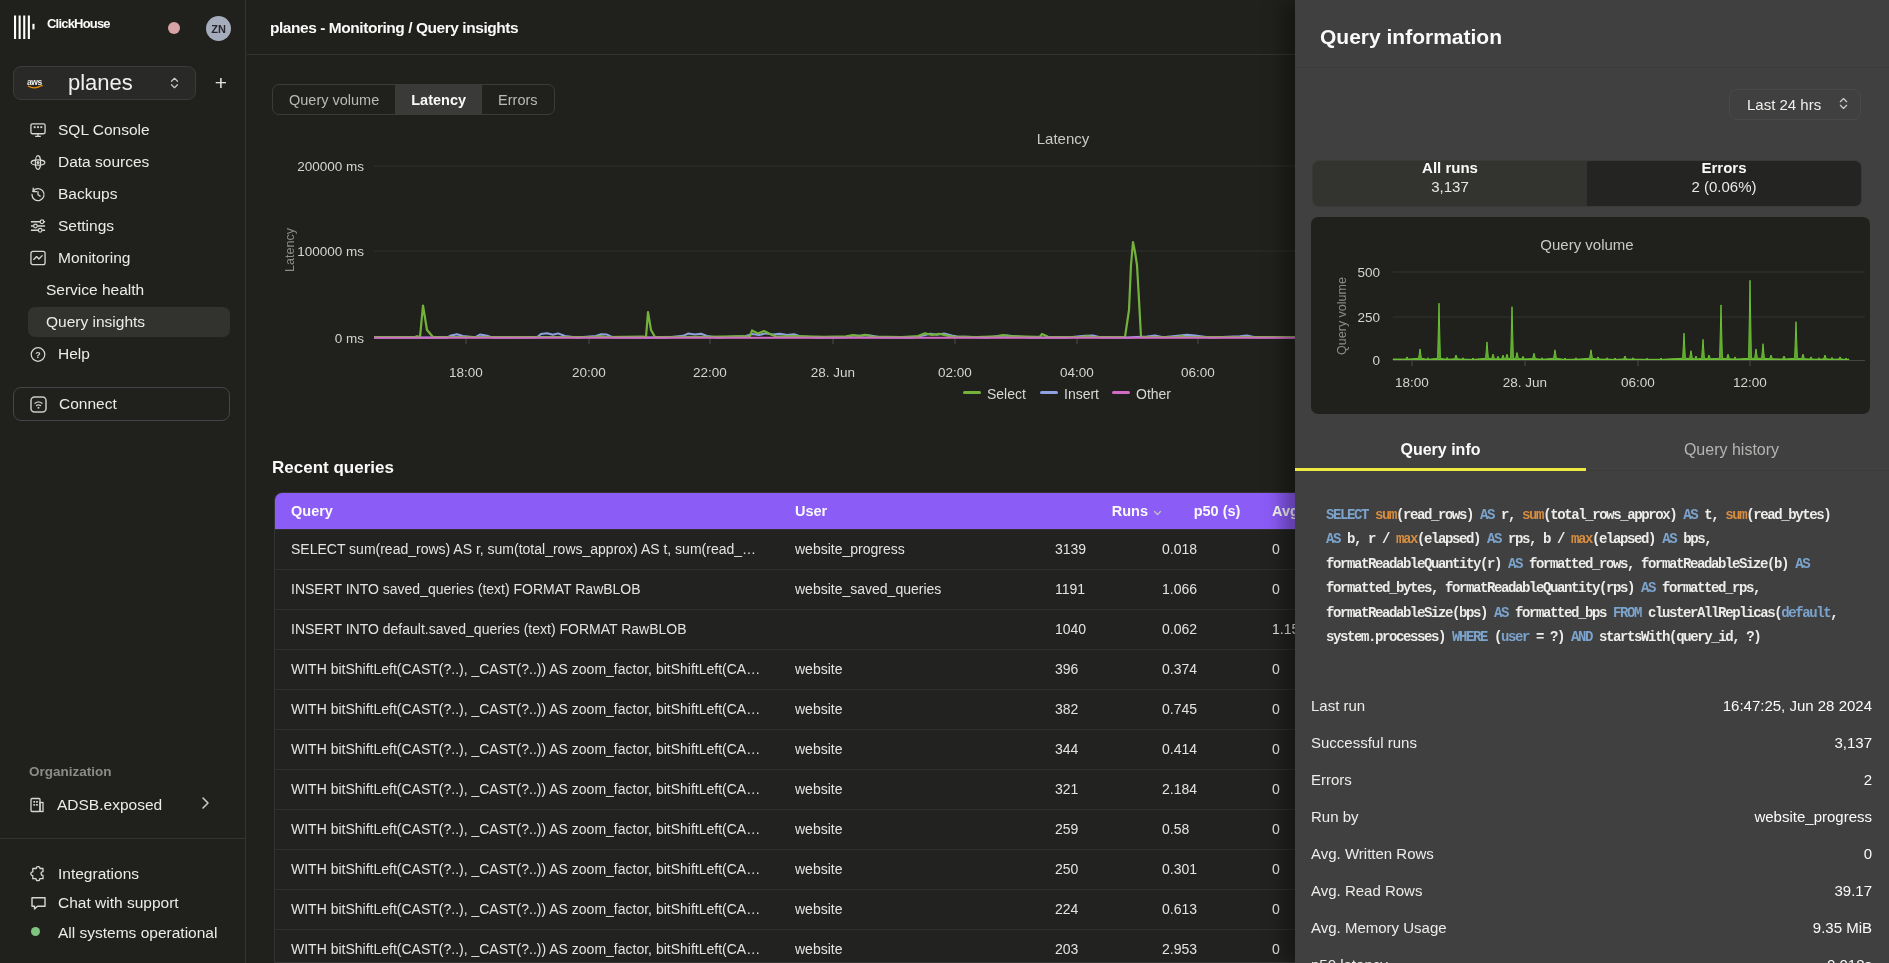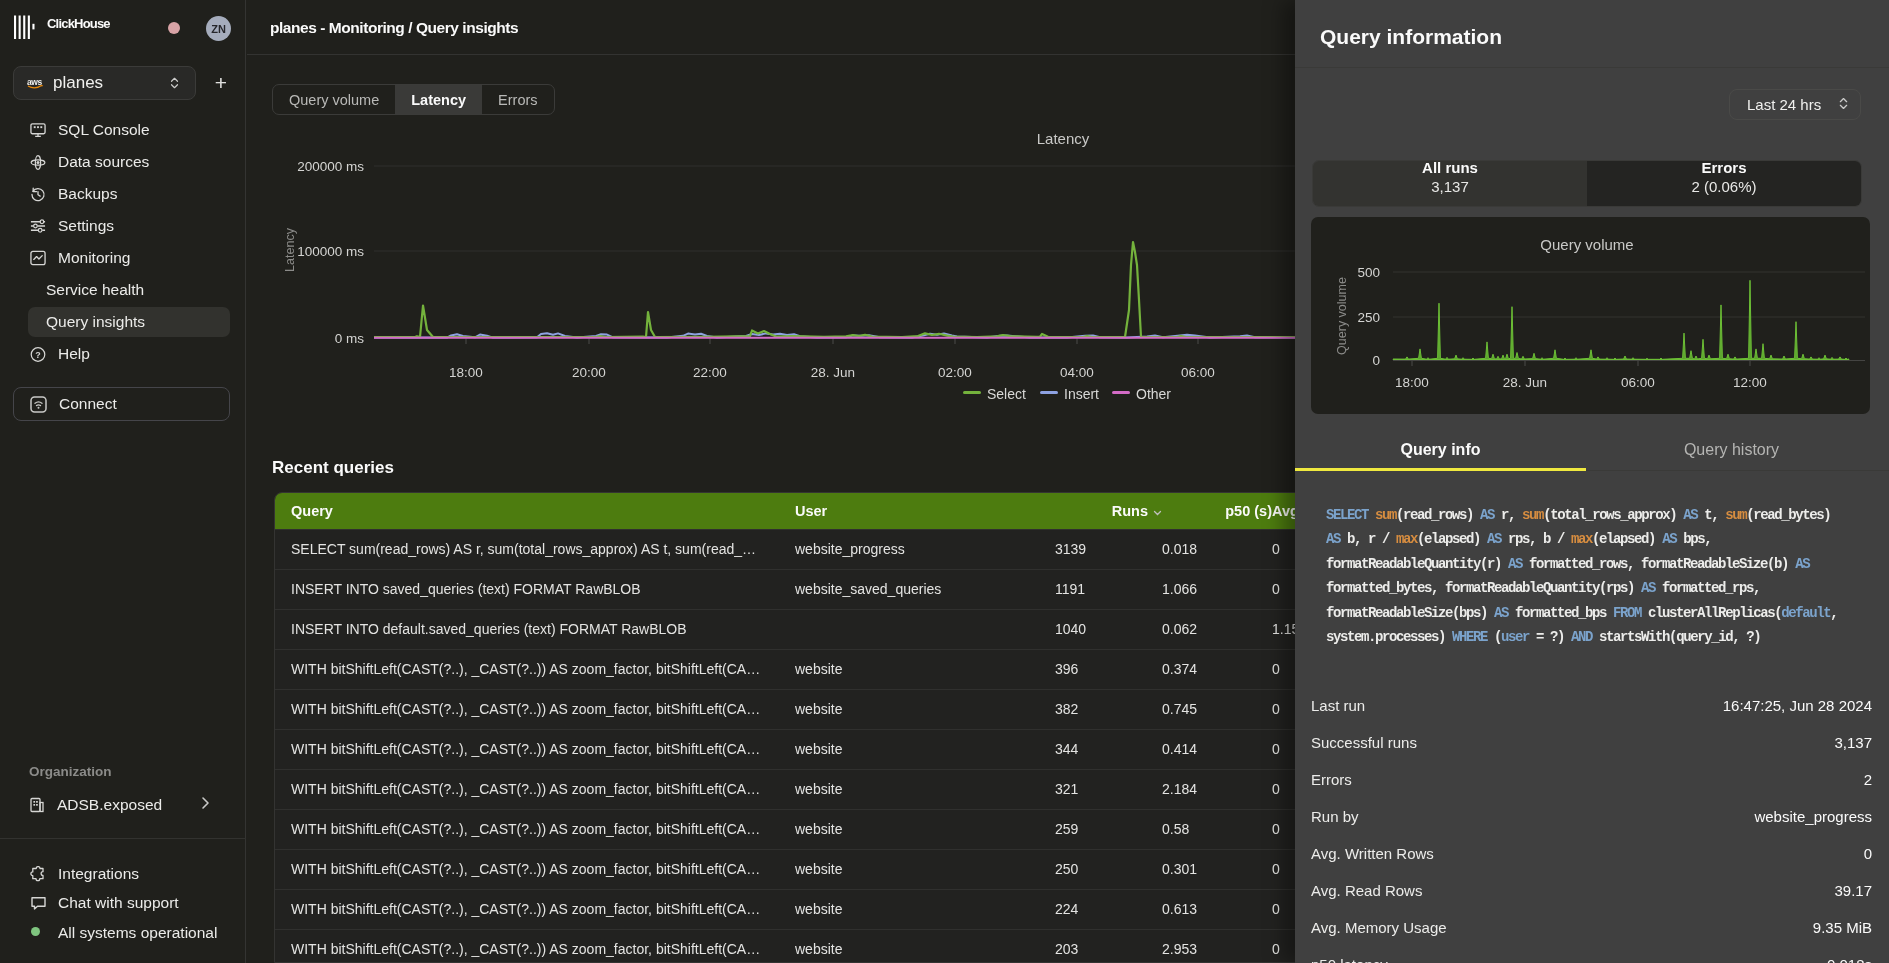--- a/index.html
+++ b/index.html
@@ -7,21 +7,21 @@
 .app { position:relative; width:1889px; height:963px; color:#e8e8e6; }
 
 
 .sidebar { position:absolute; left:0; top:0; width:246px; height:963px; background:#20201c; border-right:1px solid #343432; }
 .logo-row { position:absolute; left:14px; top:15px; height:26px; display:flex; align-items:center; }
 .ch-name { position:absolute; left:47px; top:16px; font-size:13px; font-weight:600; color:#fafafa; letter-spacing:-0.8px;text-align:right; }
 .pink-dot { position:absolute; left:168px; top:22px; width:12px; height:12px; border-radius:50%; background:#d8a3a6; }
 .avatar { position:absolute; left:206px; top:16px; width:25px; height:25px; border-radius:50%; background:#a5acbc; color:#26262b; font-size:11px; font-weight:700; display:flex; align-items:center; justify-content:center; }
 .svc-select { position:absolute; left:13px; top:66px; width:183px; height:34px; background:#292927; border:1px solid #3b3b39; border-radius:8px; display:flex; align-items:center; }
 .svc-select .aws { margin-left:13px; }
-.svc-select .name { margin-left:9px; font-size:17px; color:#f0f0ee; }
+.svc-select .name { margin-left:24px; font-size:22px; color:#f0f0ee; }
 .svc-select .updown { position:absolute; right:16px; color:#cccccb; }
 .plus-btn { position:absolute; left:210px; top:70px; width:22px; height:26px; color:#e0e0de; font-size:21px; font-weight:300; text-align:center; line-height:26px; }
 .nav { position:absolute; left:0; top:114px; width:246px; }
 .nav-item { position:absolute; left:0; width:246px; height:32px; display:flex; align-items:center; font-size:15.5px; color:#ebebe9; }
 .nav-item .ic { position:absolute; left:30px; width:16px; height:16px; display:flex; align-items:center; justify-content:center; color:#d6d6d4; }
 .nav-item .lbl { position:absolute; left:58px; }
 .nav-item.sub .lbl { left:46px; }
 .nav-item.active { }
 .nav-item.active .box { position:absolute; left:28px; right:16px; top:1px; bottom:1px; background:#32322e; border-radius:7px; }
 .nav-item.active .lbl { left:46px; z-index:1; }
@@ -284,27 +284,27 @@
   <div id="recent" style="position:absolute;left:27px;top:492px;width:1591px;height:471px;border:1px solid #343432;border-radius:8px 8px 0 0;overflow:hidden;">
     <table style="border-collapse:collapse;width:100%;table-layout:fixed;font-size:14px;color:#e4e4e2;">
       <colgroup>
             <col style="width:520px">
             <col style="width:260px">
             <col style="width:107px">
             <col style="width:110px">
             <col>
           </colgroup>
       <thead>
-            <tr style="height:36px;background:#4d7c0f;">
+            <tr style="height:36px;background:#8b5cf6;">
         <th style="text-align:left;padding-left:16px;font-size:14.5px;color:#fafafa;">Query</th>
         <th style="text-align:left;font-size:14.5px;color:#fafafa;">User</th>
         <th style="text-align:right;font-size:14.5px;color:#fafafa;">Runs <svg width="9" height="6" viewBox="0 0 9 6" style="margin-left:1px">
                   <path d="M1.5 1.5 L4.5 4.5 L7.5 1.5" stroke="#c0c0be" stroke-width="1.3" fill="none" stroke-linecap="round"></path>
                 </svg></th>
-        <th style="text-align:right;font-size:14.5px;color:#fafafa;">p50 (s)</th>
+        <th style="text-align:center;font-size:14.5px;color:#fafafa;">p50 (s)</th>
         <th style="text-align:left;font-size:14.5px;color:#fafafa;">Avg. read rows</th>
       </tr>
           </thead>
       <tbody>
       <tr class="r">
               <td>
                 <div class="q">SELECT sum(read_rows) AS r, sum(total_rows_approx) AS t, sum(read_bytes) AS b, r / max(elapsed)</div>
               </td>
               <td>website_progress</td>
               <td>3139</td>

